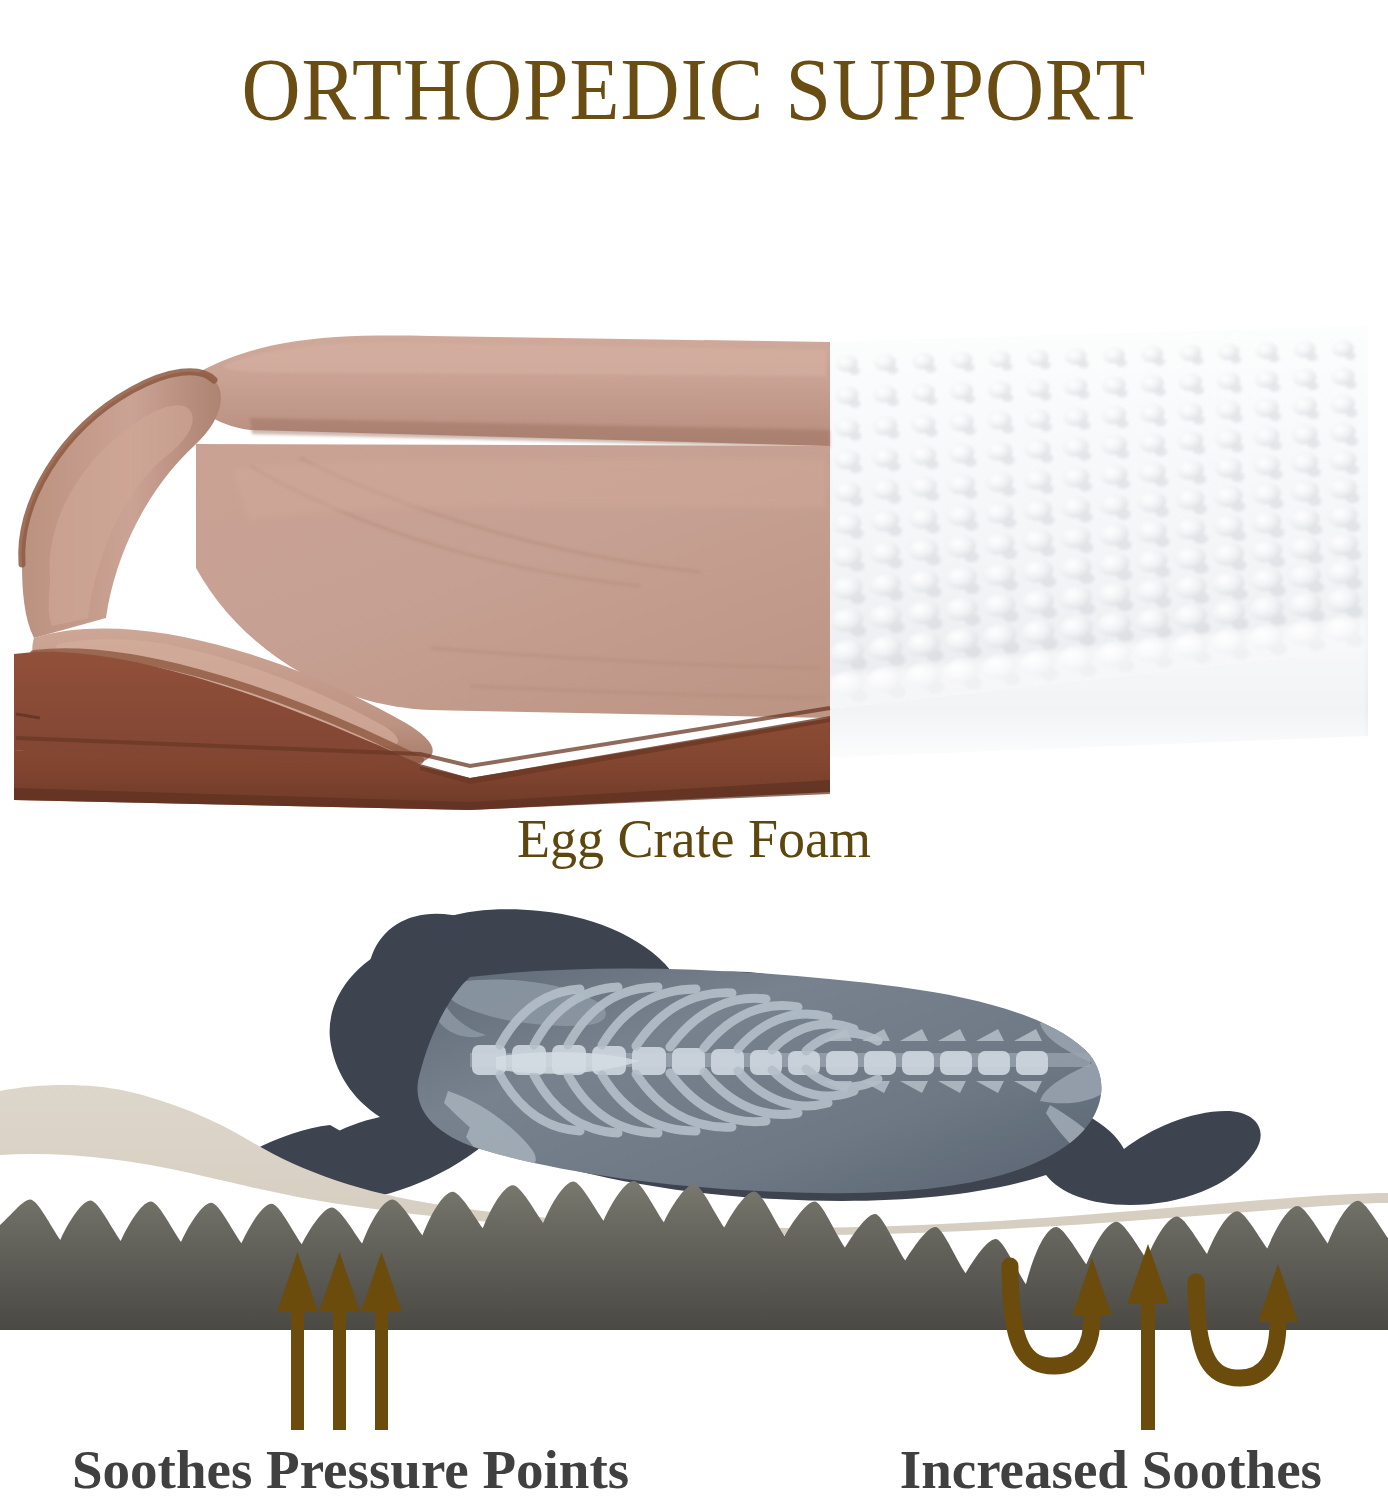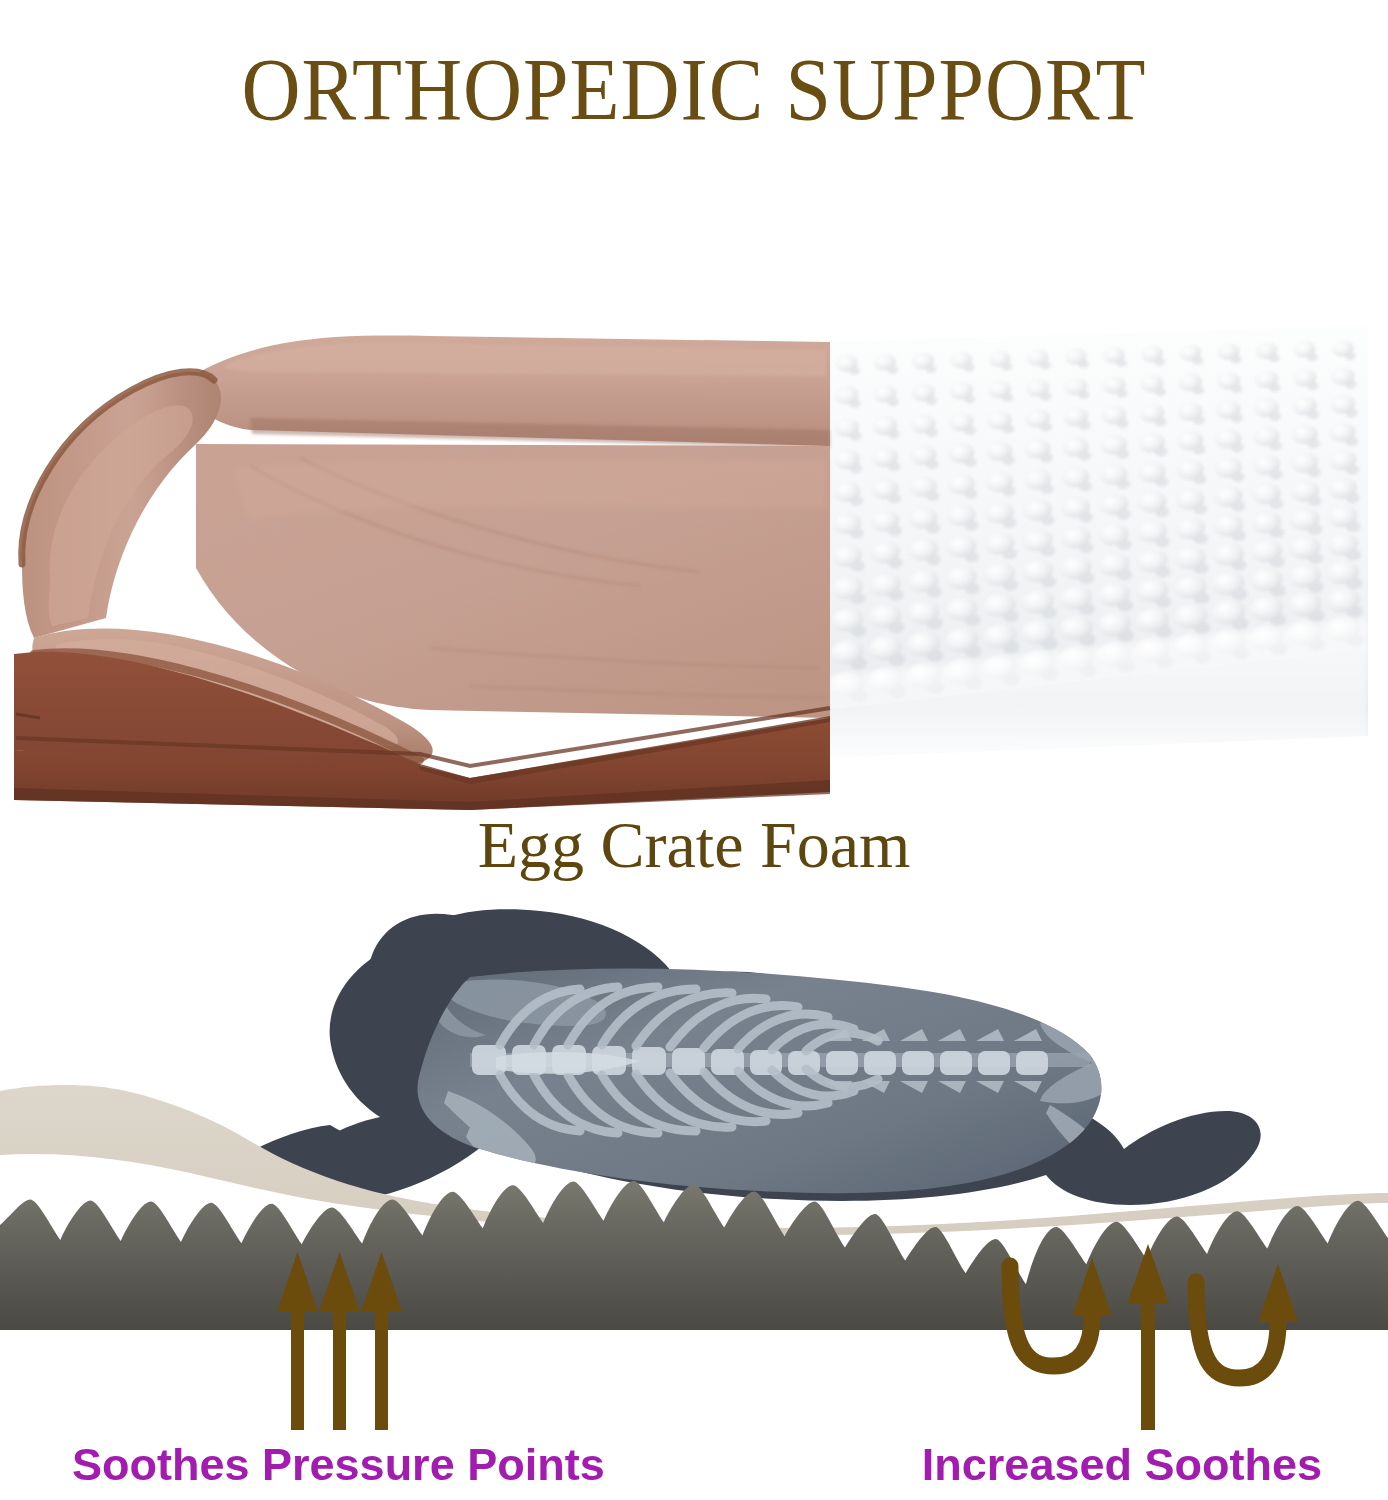--- a/index.html
+++ b/index.html
@@ -18,30 +18,30 @@
     letter-spacing:1px;
     color:#6a4d12;
     transform:scaleX(0.93);
     white-space:nowrap;
   }
 
   
   #foam-caption{
     position:absolute;left:0;top:812px;width:1388px;text-align:center;
     font-family:"Liberation Serif", serif;
-    font-size:66px;line-height:1;color:#5e460f;
+    font-size:54px;line-height:1;color:#5e460f;
     white-space:nowrap;
   }
 
   
   .bottom-cap{
     position:absolute;top:1442px;
-    font-family:Liberation Sans, sans-serif;
-    font-weight:700;font-size:45px;line-height:1;
-    color:#a21caf;white-space:nowrap;
+    font-family:Liberation Serif, serif;
+    font-weight:700;font-size:55px;line-height:1;
+    color:#404040;white-space:nowrap;
   }
   #cap-left{left:72px;}
   #cap-right{right:66px;}
 
   
   #product{
     position:absolute;left:0px;top:318px;width:1388px;height:492px;
   }
   #product svg{display:block;width:100%;height:100%;}
 

